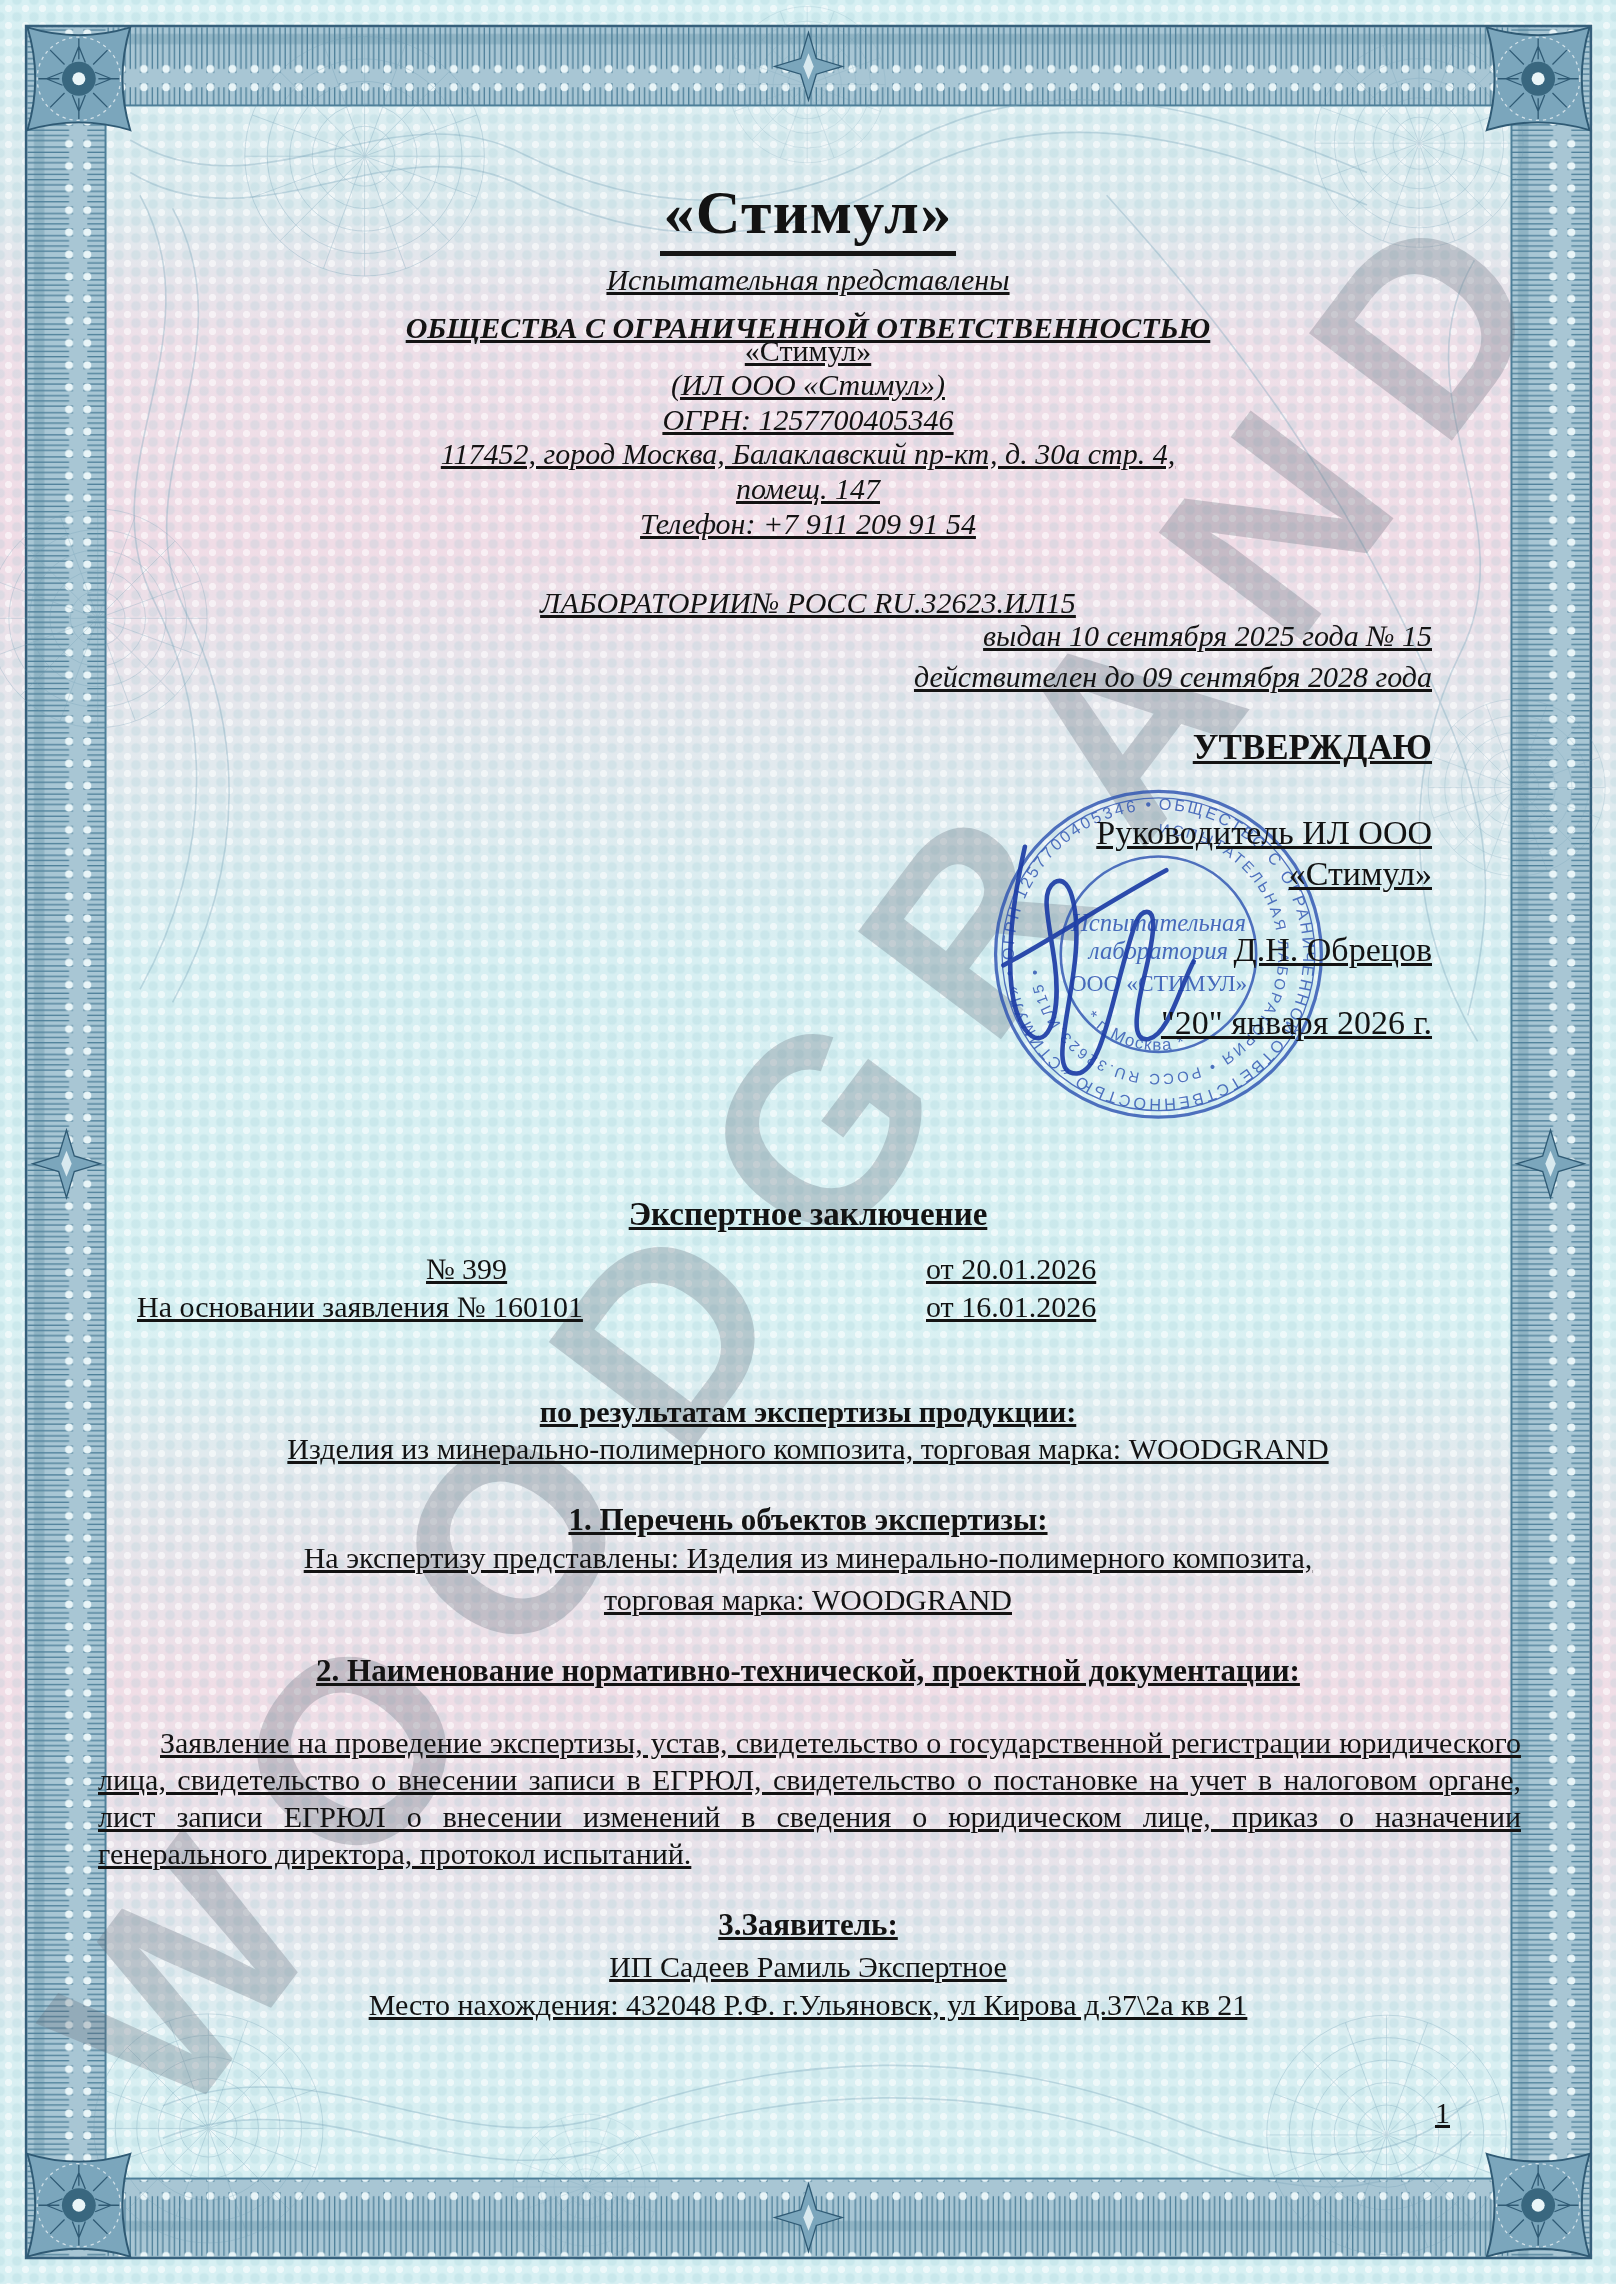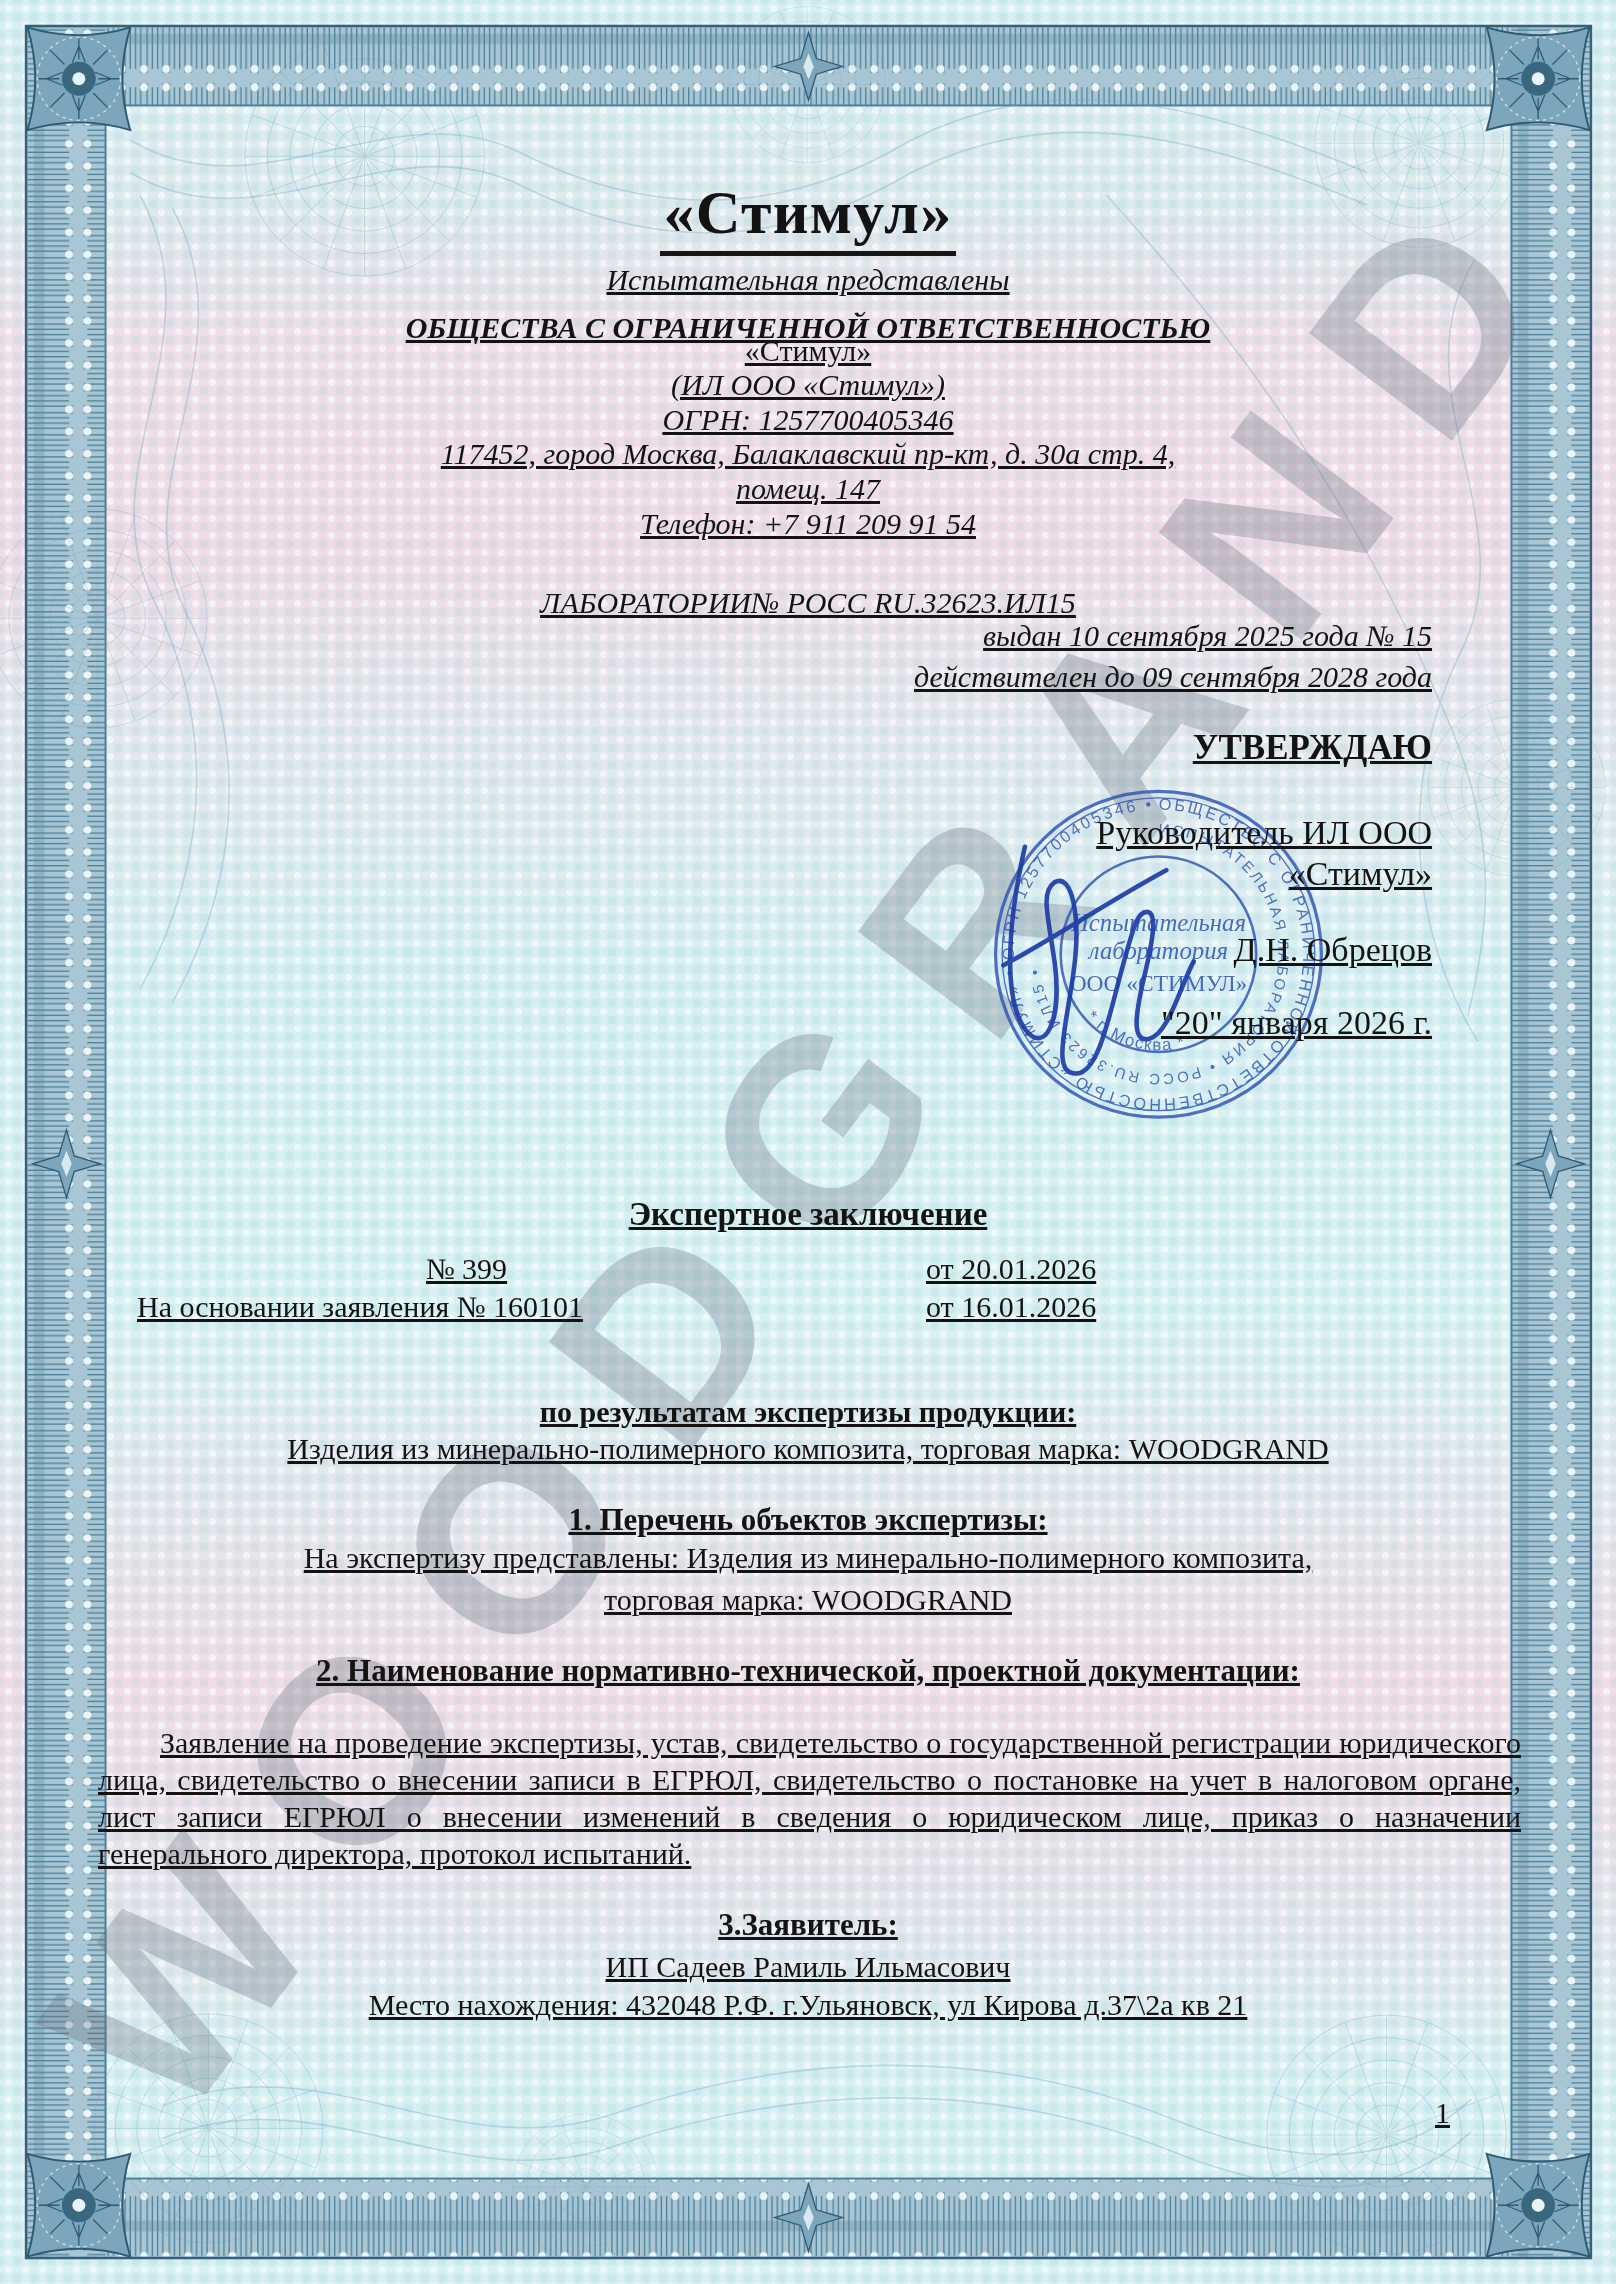--- a/index.html
+++ b/index.html
@@ -202,19 +202,19 @@
   <div class="txt center b body46" style="top:1394px">по результатам экспертизы продукции:</div>
 
   <div class="txt center head48" style="top:1502px">1. Перечень объектов экспертизы:</div>
   <div class="txt center body46" style="top:1540px">На экспертизу представлены: Изделия из минерально-полимерного композита,</div>
   <div class="txt center body46" style="top:1582px">торговая марка: WOODGRAND</div>
 
   <div class="txt center head48" style="top:1653px">2. Наименование нормативно-технической, проектной документации:</div>
   <div class="txt para" style="top:1724px">Заявление на проведение экспертизы, устав, свидетельство о государственной регистрации юридического лица, свидетельство о внесении записи в ЕГРЮЛ, свидетельство о постановке на учет в налоговом органе, лист записи ЕГРЮЛ о внесении изменений в сведения о юридическом лице, приказ о назначении генерального директора, протокол испытаний.</div>
 
   <div class="txt center head48" style="top:1907px">3.Заявитель:</div>
-  <div class="txt center body46" style="top:1949px">ИП Садеев Рамиль Ильмасович</div>
+  <div class="txt center body46" style="top:1949px">ИП Садеев Рамиль Экспертное</div>
   <div class="txt center body46" style="top:1987px">Место нахождения: 432048 Р.Ф. г.Ульяновск, ул Кирова д.37\2а кв 21</div>
 
   <div class="txt body46" style="left:1435px;top:2095px">1</div>
 
 </div>
 
 
 </body></html>

